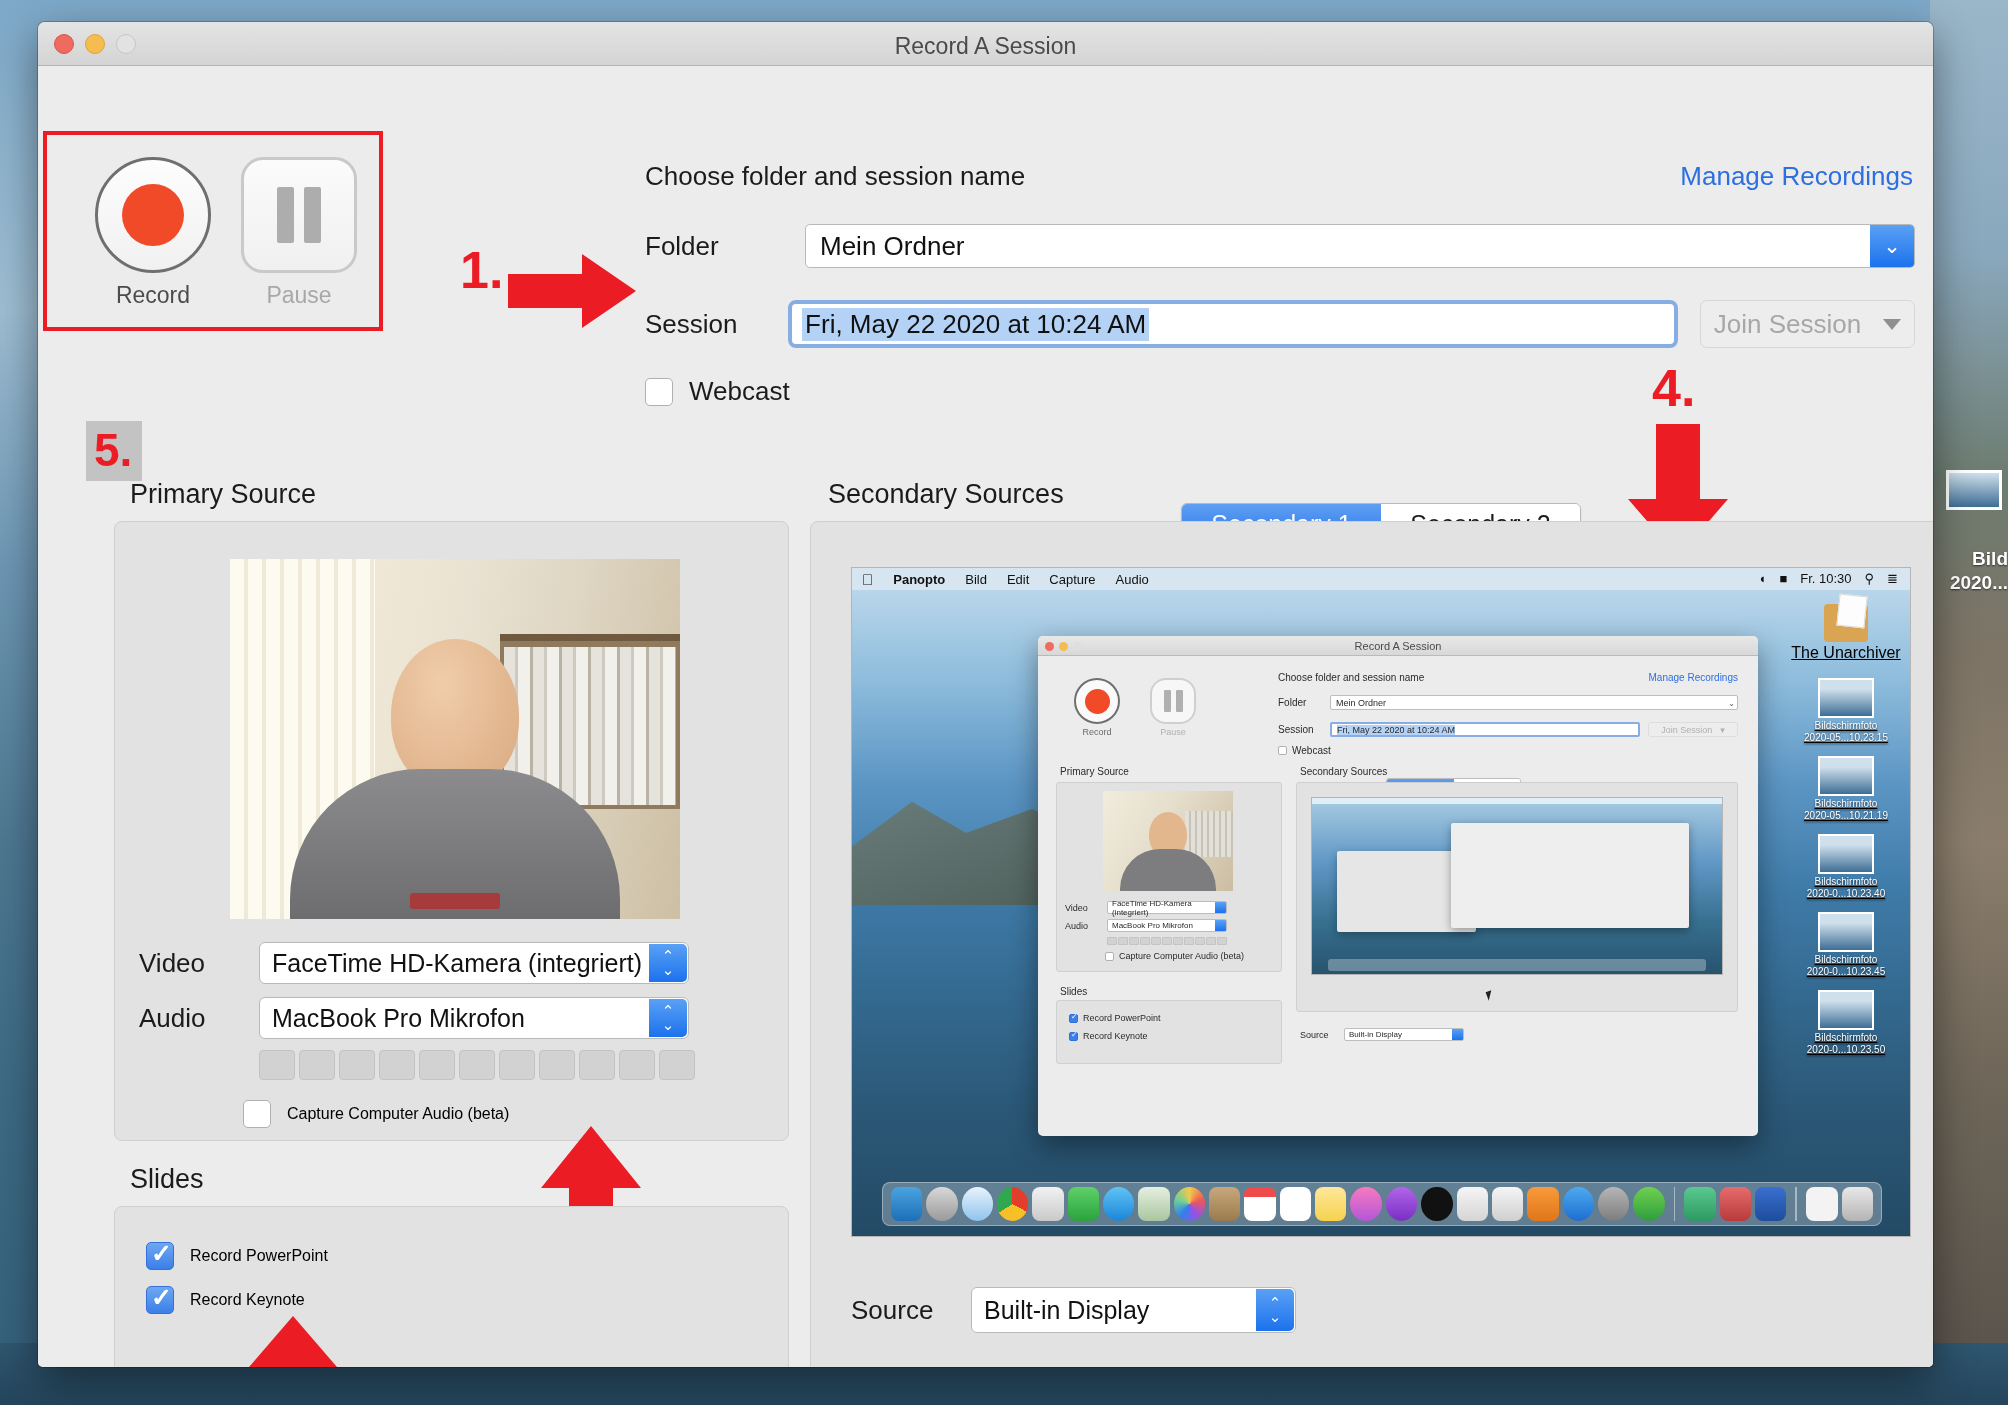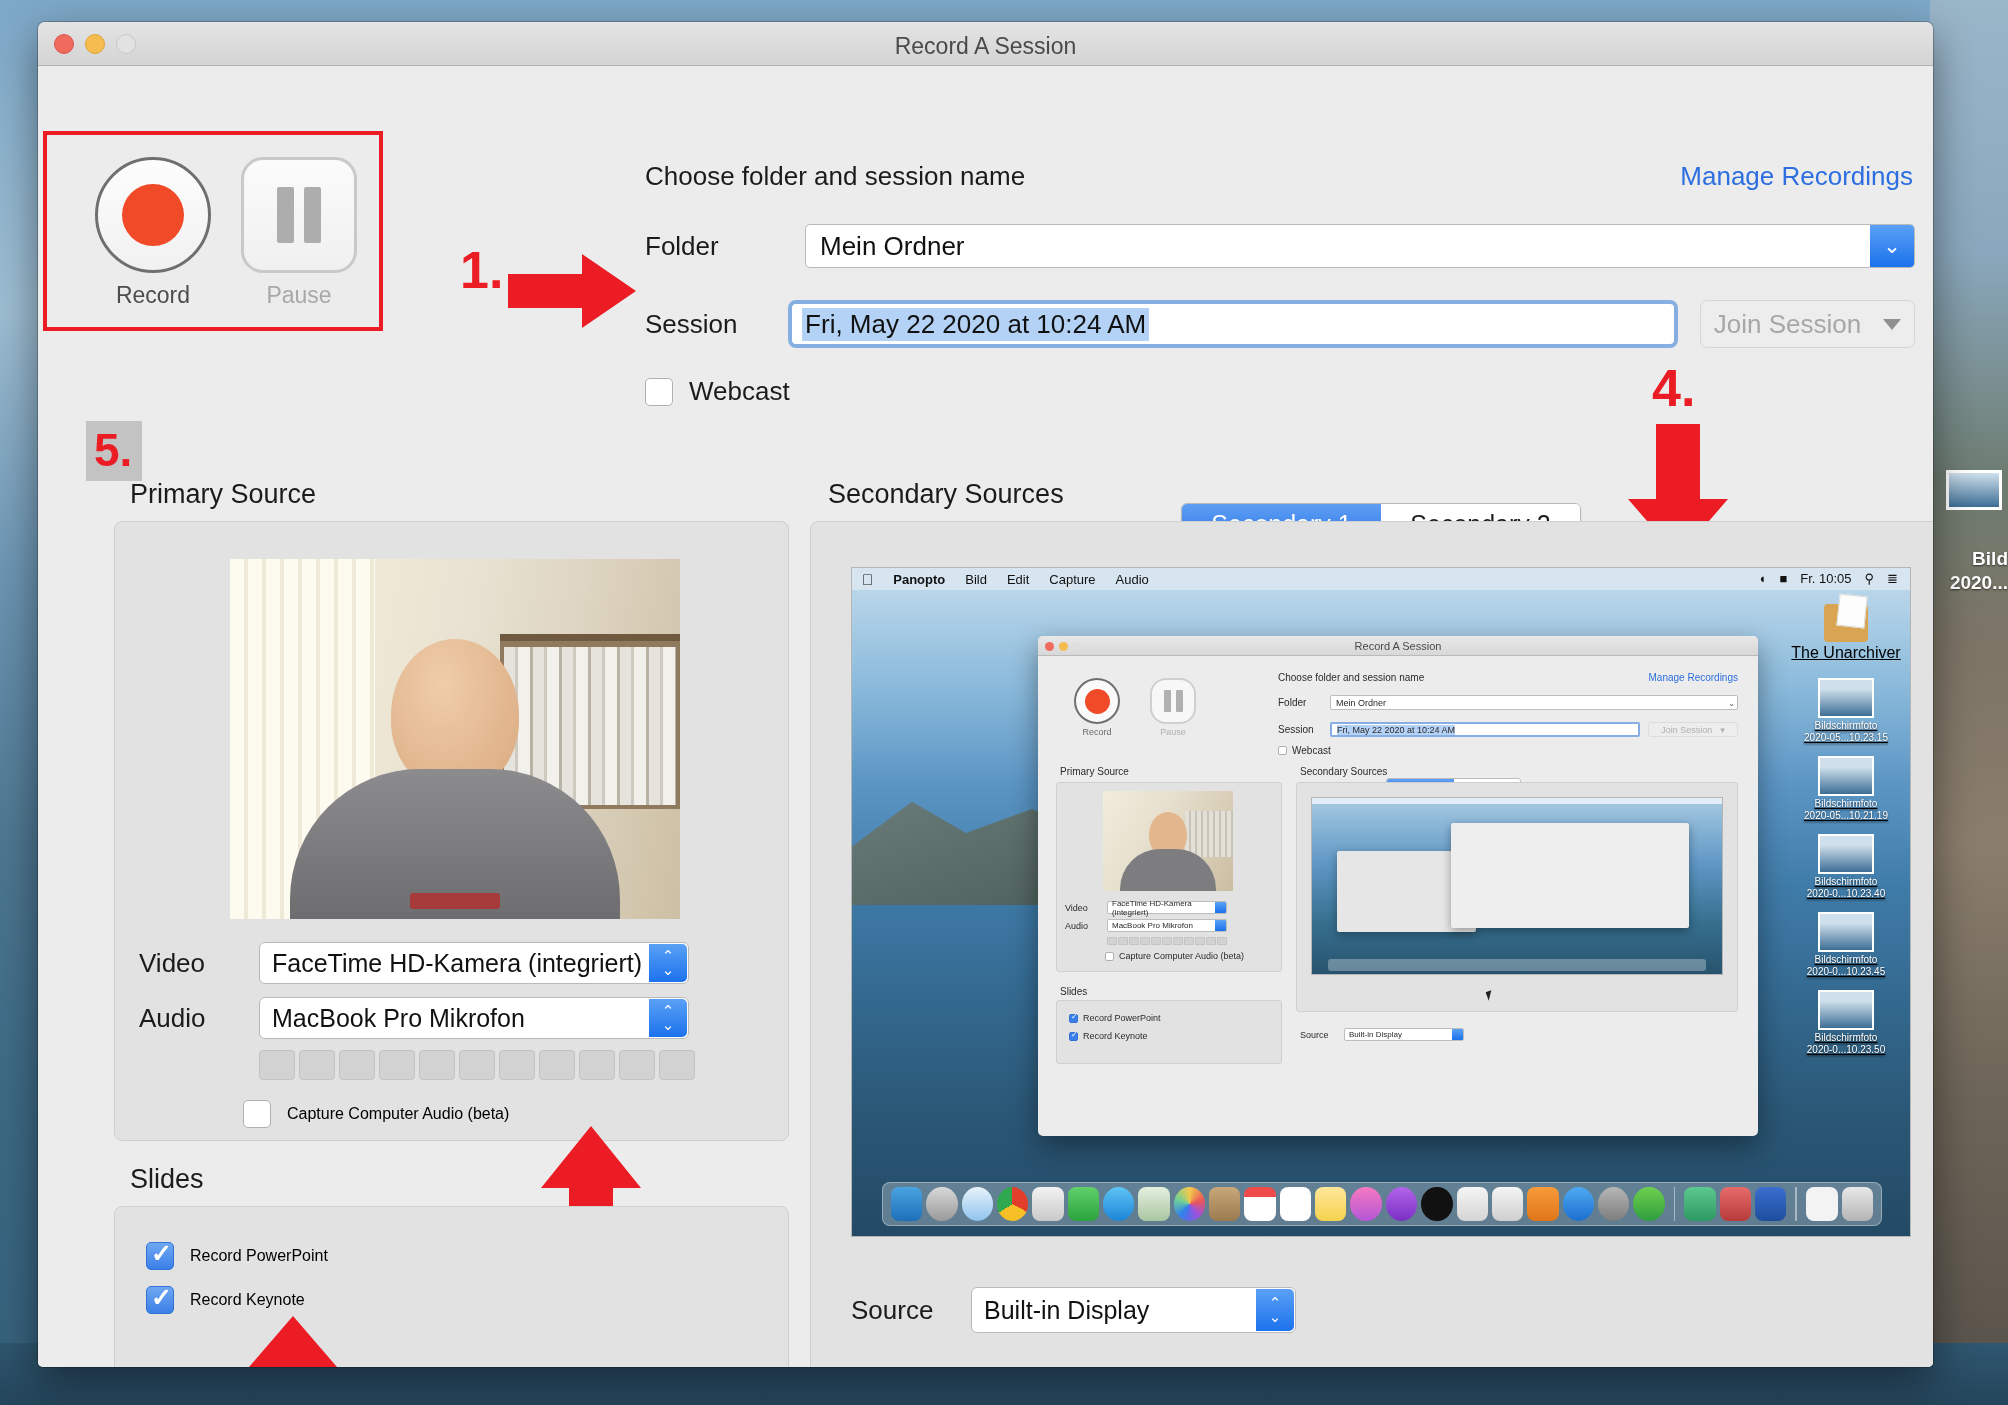--- a/index.html
+++ b/index.html
@@ -501,21 +501,21 @@
         <div class="pv-menubar">
           <span class="apple"></span>
           <span class="bold">Panopto</span>
           <span>Bild</span>
           <span>Edit</span>
           <span>Capture</span>
           <span>Audio</span>
           <span class="pv-right">
             <span>◖</span>
             <span>■</span>
-            <span>Fr. 10:05</span>
+            <span>Fr. 10:30</span>
             <span>⚲</span>
             <span>≣</span>
           </span>
         </div>
 
         <div class="pv-desk-icons">
           <div class="pv-unarch">
             <div class="bx"></div>
             <div class="nm">The Unarchiver</div>
           </div>

